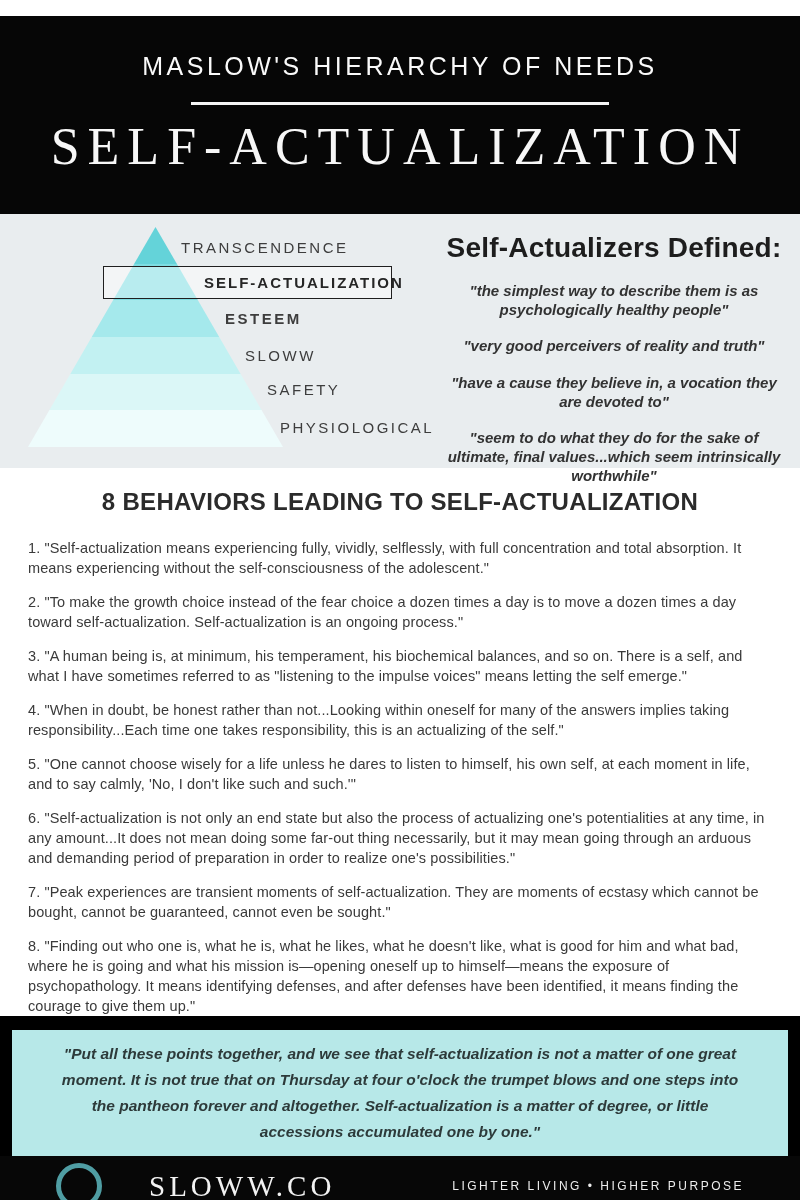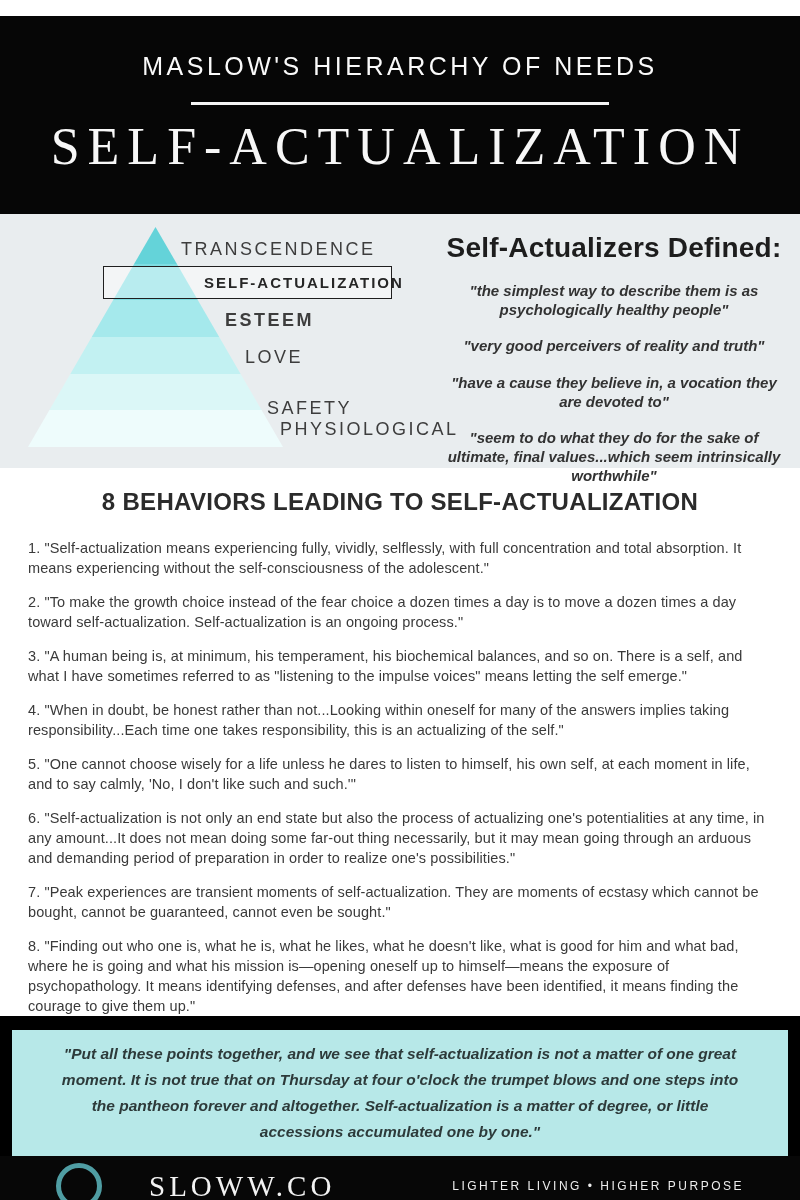--- a/index.html
+++ b/index.html
@@ -28,27 +28,27 @@
 
   
   .pyramid-section {
     height:254px; background:#e9edef; position:relative;
   }
   .pyramid {
     position:absolute; left:28px; top:13px; width:255px; height:220px;
     clip-path:polygon(50% 0, 100% 100%, 0 100%);
   }
   .pyr-label {
-    position:absolute; font-size:18px; letter-spacing:2.5px; color:#3d3d3d;
+    position:absolute; font-size:15px; letter-spacing:2.5px; color:#3d3d3d;
     white-space:nowrap;
   }
   .lbl-0 { left:181px; top:25px; }
   .lbl-2 { left:225px; top:96px;font-weight:bold; }
   .lbl-3 { left:245px; top:133px; }
-  .lbl-4 { left:267px; top:184px; }
+  .lbl-4 { left:267px; top:167px; }
   .lbl-5 { left:280px; top:205px; }
   .sa-box {
     position:absolute; left:103px; top:52px; width:289px; height:33px;
     border:1.5px solid #1f1f1f; background:rgba(255,255,255,0.45);
     display:flex; align-items:center; padding-left:100px;
   }
   .sa-box .pyr-label {
     position:static; font-weight:bold; font-size:15px; letter-spacing:2px;
     color:#262626;
   }
@@ -115,21 +115,21 @@
   </div>
 
   <div class="pyramid-section">
     <div class="pyramid" style="background: linear-gradient(rgb(100, 211, 217) 0%, rgb(100, 211, 217) 16.67%, rgb(126, 221, 226) 16.67%, rgb(126, 221, 226) 33.33%, rgb(165, 233, 236) 33.33%, rgb(165, 233, 236) 50%, rgb(194, 241, 242) 50%, rgb(194, 241, 242) 66.67%, rgb(219, 247, 247) 66.67%, rgb(219, 247, 247) 83.33%, rgb(238, 252, 252) 83.33%, rgb(238, 252, 252) 100%);"></div>
 
     <div class="pyr-label lbl-0">TRANSCENDENCE</div>
     <div class="sa-box">
       <span class="pyr-label">SELF-ACTUALIZATION</span>
     </div>
     <div class="pyr-label lbl-2">ESTEEM</div>
-    <div class="pyr-label lbl-3">LOVE</div>
+    <div class="pyr-label lbl-3">SLOWW</div>
     <div class="pyr-label lbl-4">SAFETY</div>
     <div class="pyr-label lbl-5">PHYSIOLOGICAL</div>
 
     <div class="defined">
       <h3 class="defined-heading">Self-Actualizers Defined:</h3>
       <p class="defined-quote">"the simplest way to describe them is as psychologically healthy people"</p>
       <p class="defined-quote">"very good perceivers of reality and truth"</p>
       <p class="defined-quote">"have a cause they believe in, a vocation they are devoted to"</p>
       <p class="defined-quote">"seem to do what they do for the sake of ultimate, final values...which seem intrinsically worthwhile"</p>
     </div>

